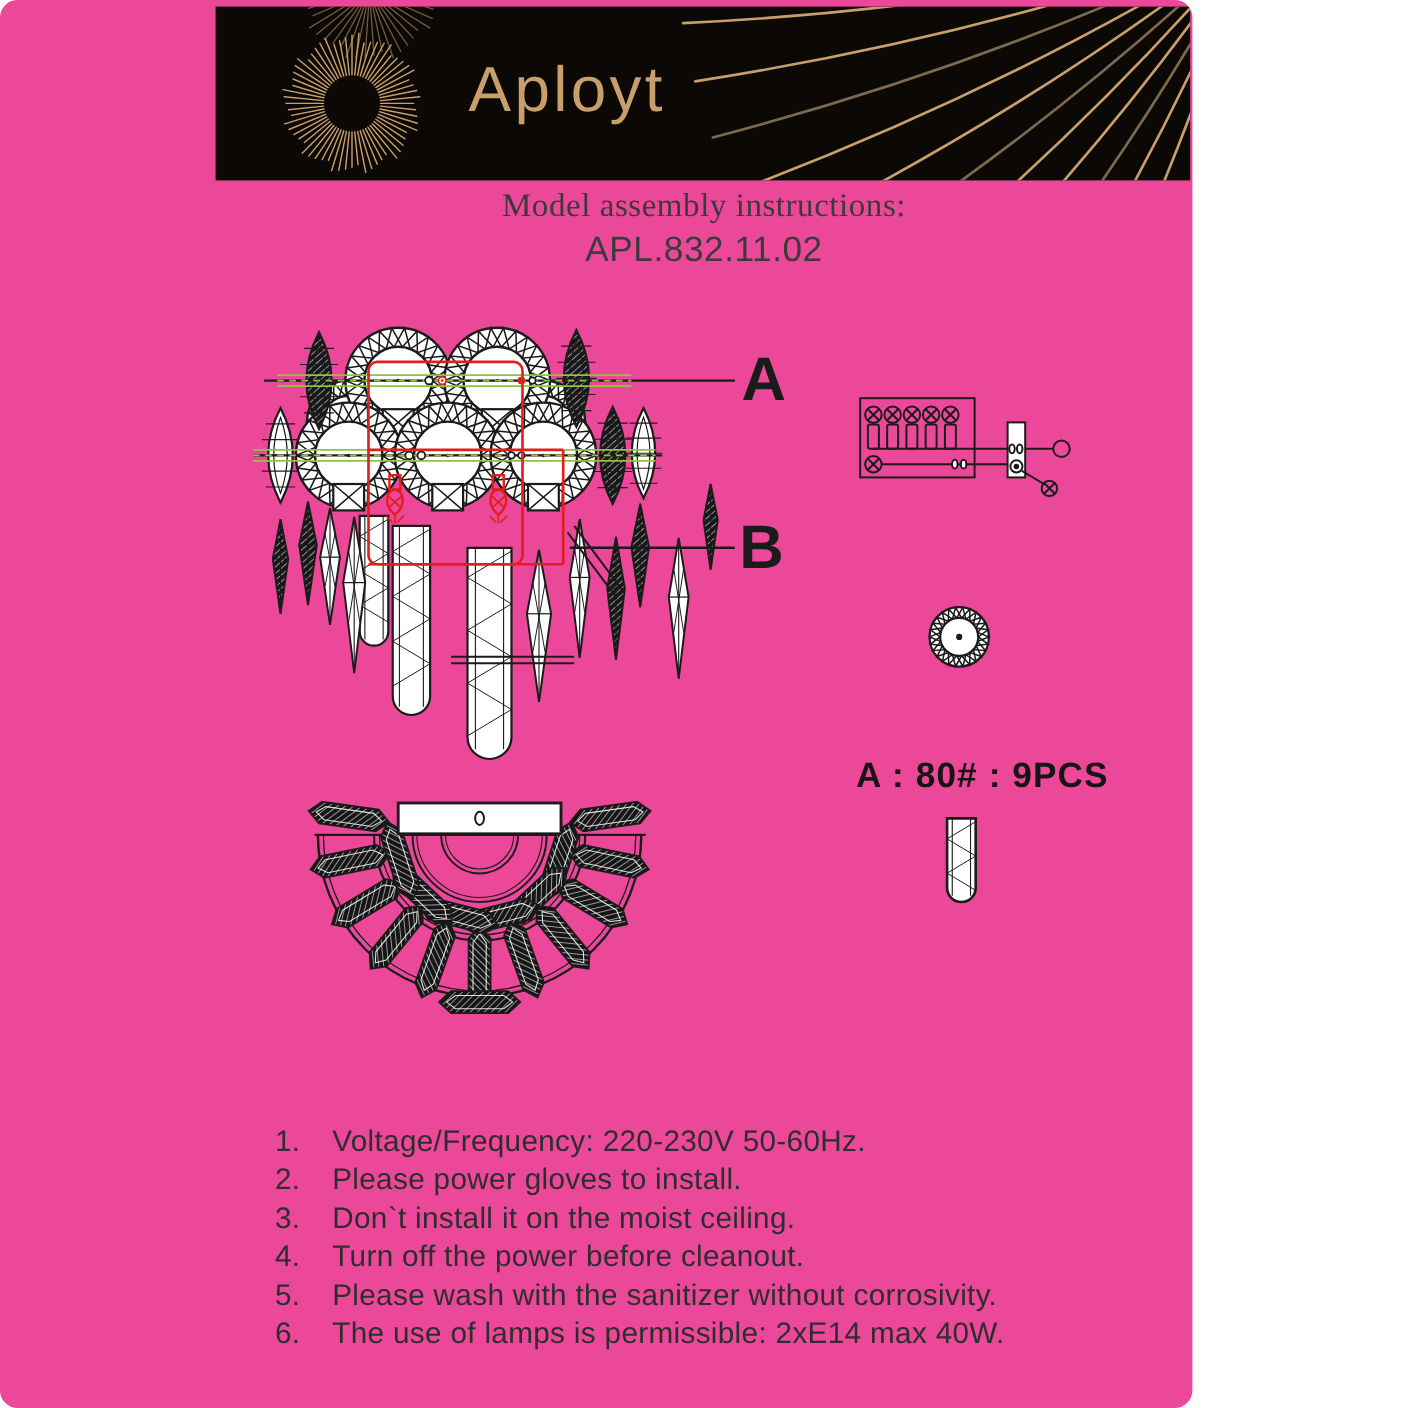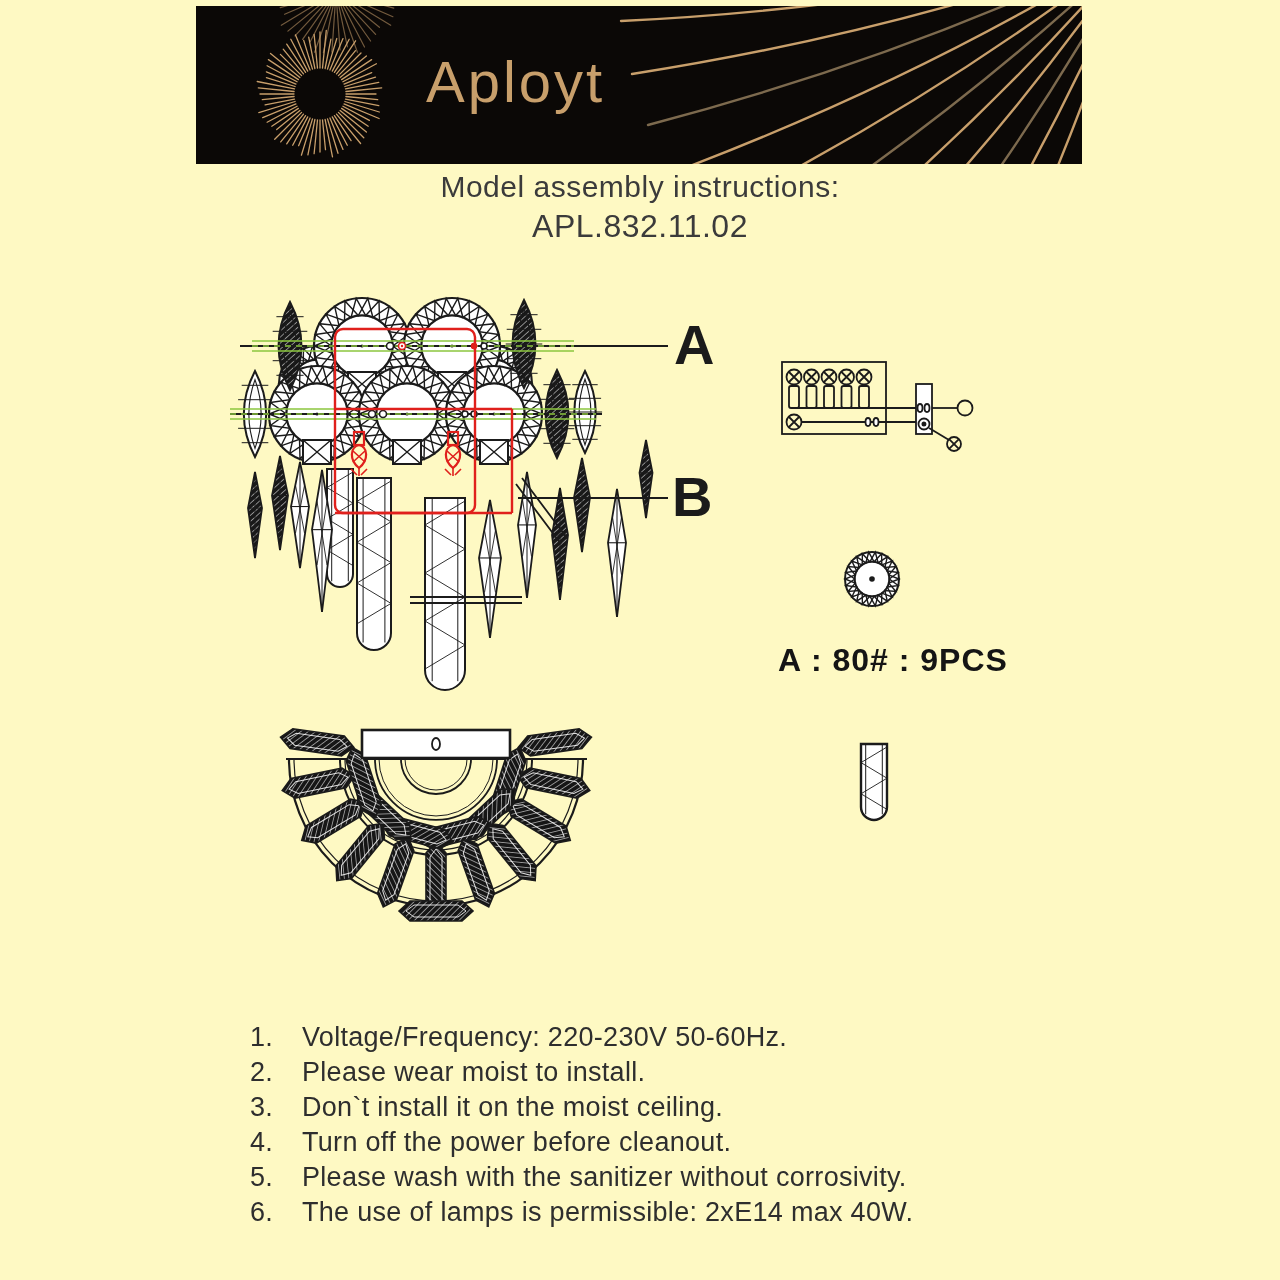--- a/index.html
+++ b/index.html
@@ -1,26 +1,26 @@
 <!DOCTYPE html>
 <html><head>
 <meta charset="utf-8">
 <style>
   html,body{margin:0;padding:0;background:#ffffff;}
-  .page{position:relative;width:1280px;height:1280px;background:#fef9c3;overflow:hidden;
-        font-family:"Liberation Sans",sans-serif;}
+  .page{position:relative;width:1084px;height:1280px;background:#ec4899;overflow:hidden;
+        font-family:"Liberation Sans",sans-serif;border-radius:16px;}
   .banner{position:absolute;left:196px;top:6px;width:886px;height:158px;background:#0B0806;overflow:hidden;}
   .banner svg{position:absolute;left:0;top:0;}
   .brand{position:absolute;left:230px;top:44px;font-size:58px;line-height:1.1;font-weight:400;
          letter-spacing:3px;color:#C89F6B;}
   .title-line{position:absolute;left:0;width:1280px;text-align:center;color:#3B3B3B;letter-spacing:.5px;}
-  .t1{top:170px;font-size:30px;}
+  .t1{top:170px;font-size:30px;font-family:Liberation Serif, serif;}
   .t2{top:208px;font-size:32px;}
   .figsvg{position:absolute;}
-  .part-label{position:absolute;text-align:center;font-size:32px;font-weight:700;color:#151515;letter-spacing:1px;}
+  .part-label{position:absolute;text-align:center;font-size:32px;font-weight:700;color:#151515;letter-spacing:1px;margin-top:44px;}
   .fig-label{font-family:"Liberation Sans",sans-serif;font-weight:600;font-size:56px;fill:#1b1b1b;}
   .instructions{position:absolute;left:250px;top:1022px;width:860px;}
   .ins-row{display:flex;height:35px;align-items:flex-start;font-size:27px;color:#2E2E2E;letter-spacing:.3px;}
   .ins-num{width:36px;flex:0 0 36px;margin-right:16px;}
   .ins-text{flex:1;white-space:nowrap;}
 </style>
 </head>
 <body>
 
 <div class="page">
@@ -485,21 +485,21 @@
       </g>
   </svg>
 
   <div class="instructions">
     <div class="ins-row">
       <span class="ins-num">1.</span>
       <span class="ins-text">Voltage/Frequency: 220-230V 50-60Hz.</span>
     </div>
     <div class="ins-row">
       <span class="ins-num">2.</span>
-      <span class="ins-text">Please wear moist to install.</span>
+      <span class="ins-text">Please power gloves to install.</span>
     </div>
     <div class="ins-row">
       <span class="ins-num">3.</span>
       <span class="ins-text">Don`t install it on the moist ceiling.</span>
     </div>
     <div class="ins-row">
       <span class="ins-num">4.</span>
       <span class="ins-text">Turn off the power before cleanout.</span>
     </div>
     <div class="ins-row">

